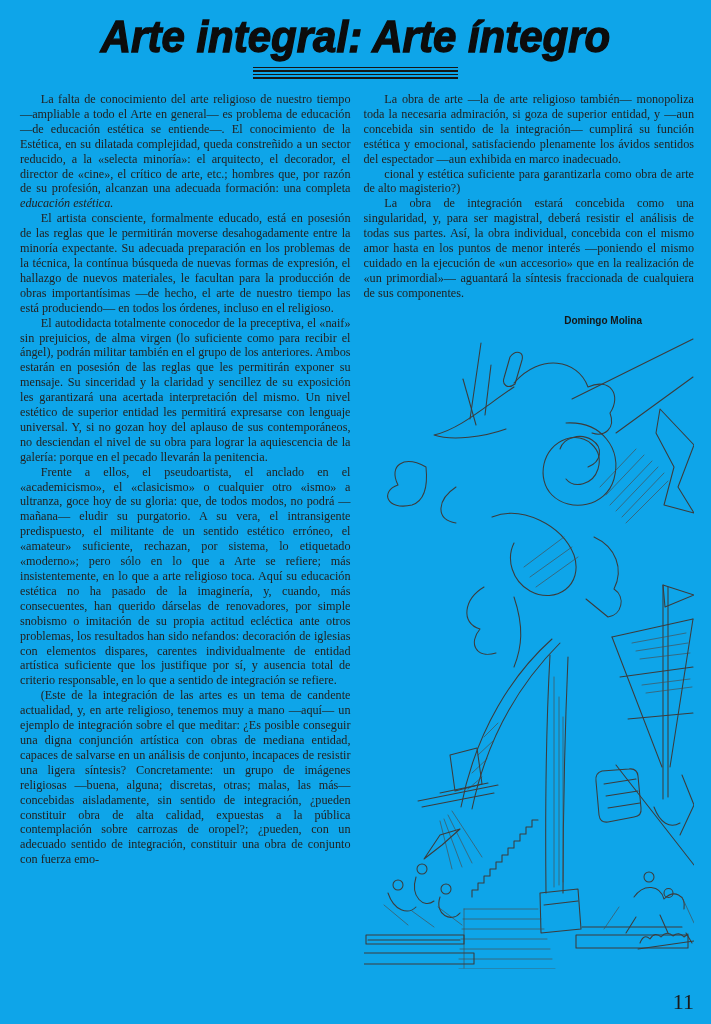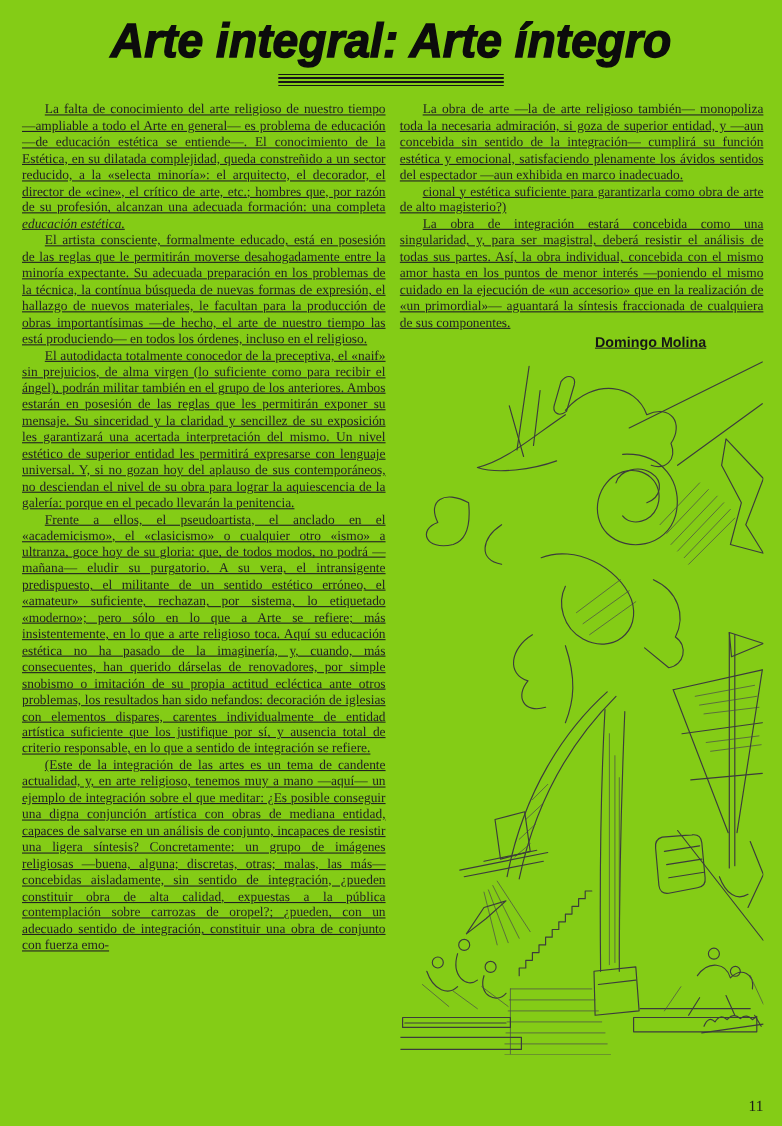--- a/index.html
+++ b/index.html
@@ -6,21 +6,21 @@
   html, body { width: 711px; height: 1024px; }
   body {
     background: #f6f6f4;
     font-family: "Liberation Serif", serif;
     color: #1c1c1c;
     overflow: hidden;
   }
   .page {
     position: relative;
     width: 711px; height: 1024px;
-    background: #84cc16;
+    background: #0ea5e9;
     padding-top: 16px;
     overflow: hidden;
   }
   .page-title {
     text-align: center;
     font-family: "Liberation Sans", sans-serif;
     font-weight: bold;
     font-style: italic;
     font-size: 42px;
     line-height: 1.0;
@@ -38,40 +38,39 @@
     display: flex;
     gap: 13px;
     padding: 13px 17px 0 20px;
   }
   .col {
     width: 332px;
     font-size: 12.2px;
     line-height: 14.9px;
     text-align: justify;
     color: #222;
-    text-decoration: underline;
   }
   .col p { text-indent: 1.7em; margin: 0; }
   .byline {
     font-family: "Liberation Sans", sans-serif;
     font-weight: bold;
-    font-size: 13px;
+    font-size: 10px;
     text-align: right;
     padding-right: 52px;
-    margin-top: 3px;
+    margin-top: 13px;
     color: #161616;
   }
   .sketch-wrap { margin-top: 8px; }
   .sketch { display: block; }
   .sketch path, .sketch line { fill: none; stroke: #3c3c3c; stroke-width: 1.05; stroke-linecap: round; stroke-linejoin: round; }
   .sketch .hatch path, .sketch .hatch line { stroke-width: 0.65; stroke: #4a4a4a; }
   .page-number {
     position: absolute;
     right: 17px; bottom: 9px;
-    font-size: 14px;
+    font-size: 22px;
     color: #1a1a1a;
   }
 </style>
 </head>
 <body>
 
 <div class="page">
 
   <h1 class="page-title">Arte integral: Arte íntegro</h1>
   <div class="title-rule"></div>

